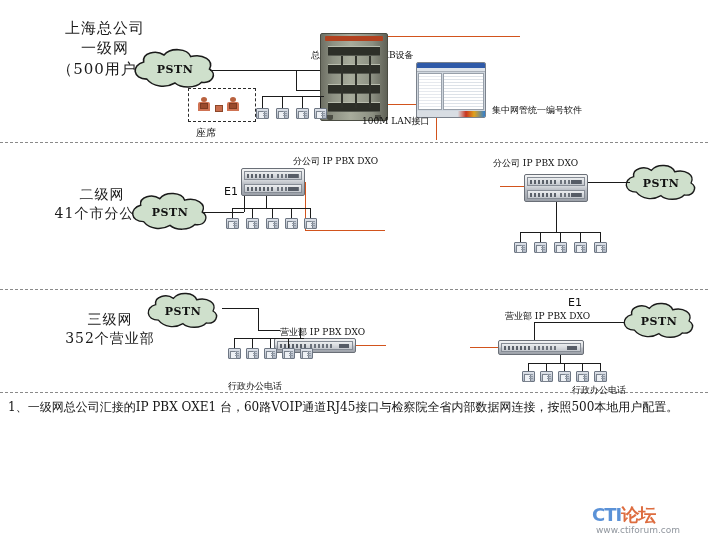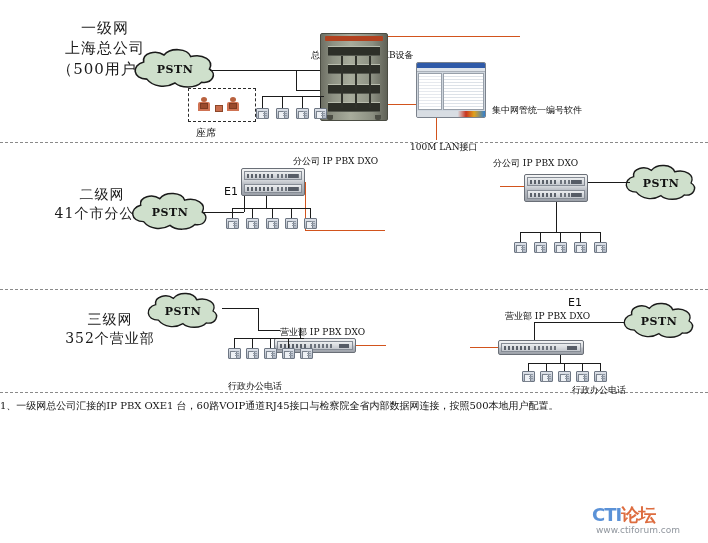--- a/index.html
+++ b/index.html
@@ -164,23 +164,23 @@
   }
   .agent { position:absolute; width:12px; height:14px; }
   .agent .head { position:absolute; left:3px; top:0; width:6px; height:5px; border-radius:50%; background:#b9623f; }
   .agent .body { position:absolute; left:0; top:5px; width:12px; height:9px; background:#cf7353; border-radius:2px 2px 0 0; }
   .agent .screen { position:absolute; left:2px; top:6px; width:8px; height:6px; background:#9a4a2c; border:1px solid #7e3b22; }
   .deskpc { position:absolute; width:8px; height:7px; background:#c96d4d; border:1px solid #8d4729; }
 
   
   #captions {
     position:absolute;
-    left:0; top:398px; width:694px;
+    left:8px; top:398px; width:694px;
     font-family:"DejaVu Serif", serif;
-    font-size:10px;
+    font-size:12px;
     color:#141414;
     line-height:1.5;
   }
   #captions p { margin:0 0 9px 0; }
 
   
   #watermark {
     position:absolute; right:2px; bottom:2px;
     width:118px; height:44px;
     pointer-events:none;
@@ -203,22 +203,22 @@
 </head>
 <body>
 
 <div id="canvas">
 
   <div class="tier-sep" style="top:142px;"></div>
   <div class="tier-sep" style="top:289px;"></div>
   <div class="tier-sep" style="top:392px;"></div>
 
   <div class="tier-title tt-1" style="left:20px; top:18px; width:170px;">
+    <div>上海总公司</div>
     <div>一级网</div>
-    <div>上海总公司</div>
     <div>（500用户）</div>
   </div>
 
   <div class="cloud" id="pstn-1" style="left:128px; top:48px; width:94px; height:42px;">
     <svg viewBox="0 0 120 54" width="94" height="42" preserveAspectRatio="none">
       <path d="M24 40 C6 40 4 22 20 18 C18 6 36 2 46 9 C54 -1 76 0 80 11 C96 7 110 16 104 27 C114 33 108 46 94 44 C86 52 68 52 60 45 C48 52 32 50 24 40 Z" fill="#cfe0cc" stroke="#1a1a1a" stroke-width="2"></path>
     </svg>
     <div class="lbl pstn-lbl">PSTN</div>
   </div>
 
@@ -275,21 +275,21 @@
     <div class="base"></div>
   </div>
   <div class="eq-label cn" style="left:492px; top:104px;">集中网管统一编号软件</div>
 
   <div class="ln h orange" style="left:388px; top:104px; width:28px;"></div>
 
   <div class="ln v orange" style="left:388px; top:36px; height:0px;"></div>
   <div class="ln h orange" style="left:388px; top:36px; width:132px;"></div>
 
 
-  <div class="eq-label cn" style="left:362px; top:141px;margin-left:48px;">100M LAN接口</div>
+  <div class="eq-label cn" style="left:362px; top:115px;">100M LAN接口</div>
   <div class="ln v orange" style="left:436px; top:118px; height:22px;"></div>
 
 
   <div class="tier-title tt-2" style="left:12px; top:185px; width:180px;">
     <div>二级网</div>
     <div>41个市分公司</div>
   </div>
 
   <div class="cloud" id="pstn-2-left" style="left:126px; top:192px; width:88px; height:40px;">
     <svg viewBox="0 0 120 54" width="88" height="40" preserveAspectRatio="none">

